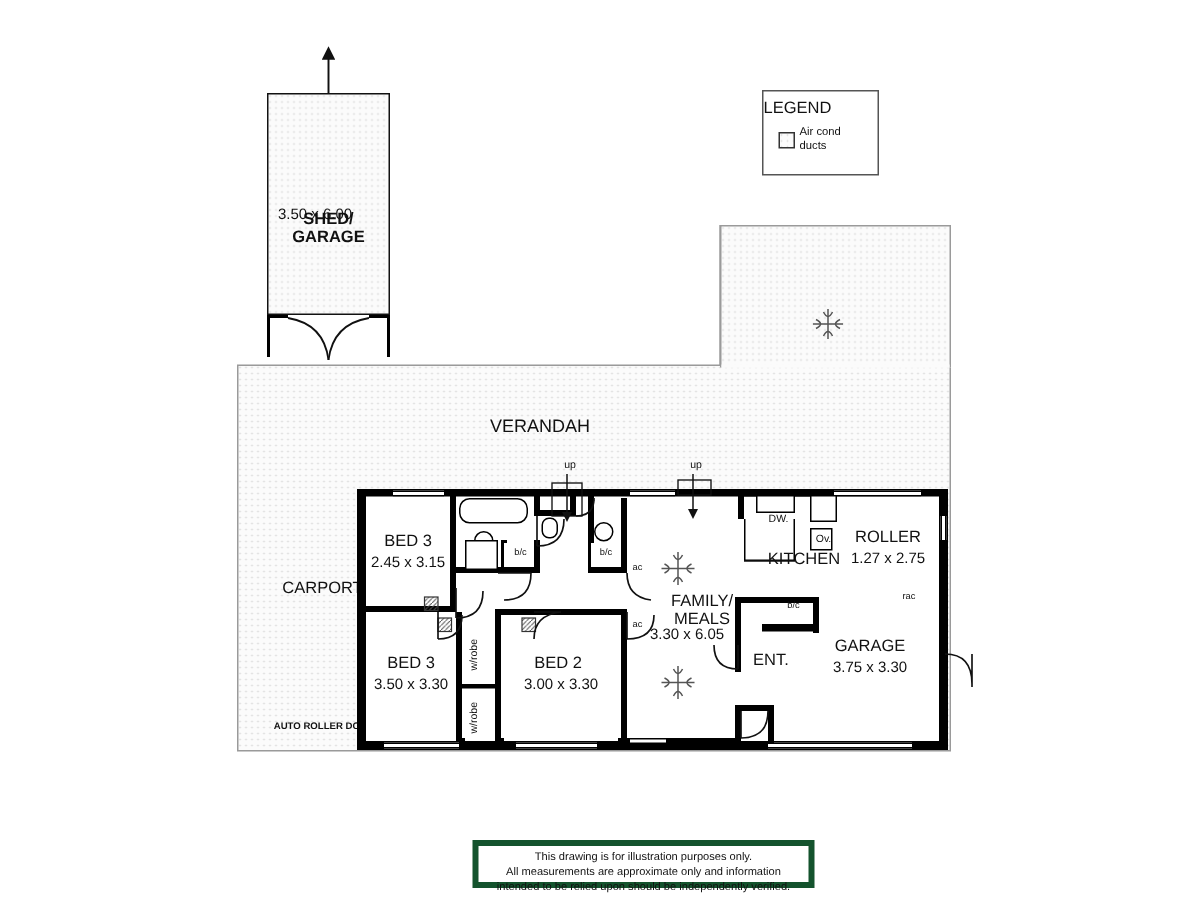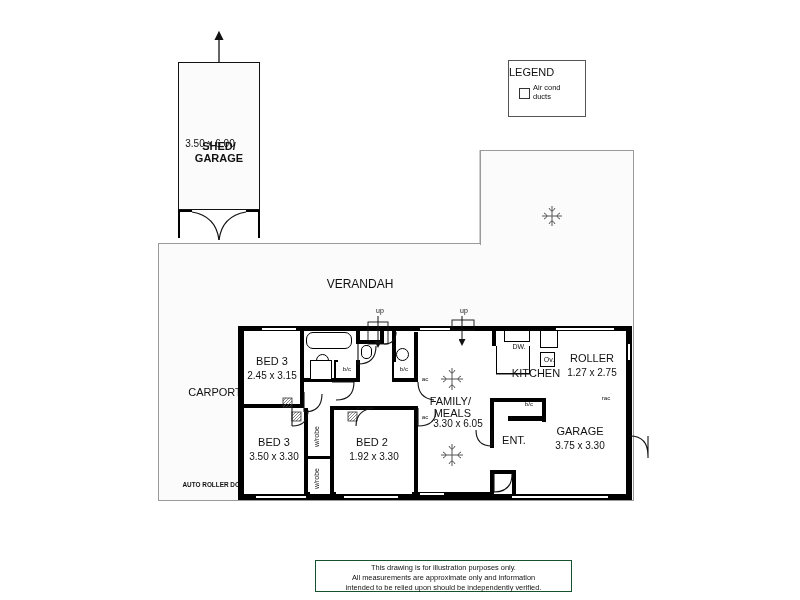--- a/index.html
+++ b/index.html
@@ -34,22 +34,22 @@
   #legend .tx{position:absolute;left:24px;top:22px;font-size:7.5px;color:#111;line-height:1.25;}
 
   
   #areabox{position:absolute;left:330px;top:525px;width:160px;height:24px;
            border:1px solid #444;box-sizing:border-box;background:#fff;}
   #areabox .c1{position:absolute;left:0;top:0;width:72px;height:22px;border-right:1px solid #444;box-sizing:border-box;}
   #areabox .l1{position:absolute;left:2px;top:1px;font-size:7.8px;color:#111;}
   #areabox .l2{position:absolute;left:2px;top:11px;font-size:7.8px;color:#111;}
   #areabox .v{position:absolute;left:74px;top:1px;width:84px;text-align:center;font-size:7.8px;color:#111;}
 
-  #disclaim{position:absolute;left:315px;top:560px;width:257px;height:32px;
-            border:1px solid #14532d;box-sizing:border-box;background:#fff;
+  #disclaim{position:absolute;left:315px;top:560px;width:228px;height:32px;
+            border:4px solid #14532d;box-sizing:border-box;background:#fff;
             font-size:7.4px;color:#111;text-align:center;line-height:1.33;padding-top:2px;}
 
   .roomname{font-size:11px;}
   .roomdim{font-size:10px;}
   .tiny{font-size:6.2px;}
   .tiny7{font-size:7px;}
   .vert{writing-mode:vertical-rl;transform:rotate(180deg);}
 </style>
 </head>
 <body>
@@ -171,23 +171,23 @@
   <div class="lbl tiny7" style="left:506px;top:343px;width:26px;">DW.</div>
   <div class="lbl tiny7" style="left:539px;top:356px;width:20px;">Ov.</div>
 
   <div class="lbl roomname" style="left:242px;top:355px;width:60px;">BED 3</div>
   <div class="lbl roomdim" style="left:236px;top:370px;width:72px;">2.45 x 3.15</div>
 
   <div class="lbl roomname" style="left:242px;top:436px;width:64px;">BED 3</div>
   <div class="lbl roomdim" style="left:238px;top:451px;width:72px;">3.50 x 3.30</div>
 
   <div class="lbl roomname" style="left:336px;top:436px;width:72px;">BED 2</div>
-  <div class="lbl roomdim" style="left:336px;top:451px;width:76px;">1.92 x 3.30</div>
-
-  <div class="lbl roomname" style="left: 407px; top: 395px; width: 64px; white-space: pre-line; text-align: right;">FAMILY/
+  <div class="lbl roomdim" style="left:336px;top:451px;width:76px;">3.00 x 3.30</div>
+
+  <div class="lbl roomname" style="left: 436px; top: 395px; width: 64px; white-space: pre-line;">FAMILY/
 MEALS</div>
   <div class="lbl roomdim" style="left:422px;top:418px;width:72px;">3.30 x 6.05</div>
 
   <div class="lbl roomname" style="left:486px;top:367px;width:64px;margin-left:18px;">KITCHEN</div>
 
   <div class="lbl roomname" style="left:560px;top:352px;width:64px;">ROLLER</div>
   <div class="lbl roomdim" style="left:556px;top:367px;width:72px;">1.27 x 2.75</div>
 
   <div class="lbl roomname" style="left:546px;top:425px;width:68px;">GARAGE</div>
   <div class="lbl roomdim" style="left:542px;top:440px;width:76px;">3.75 x 3.30</div>

